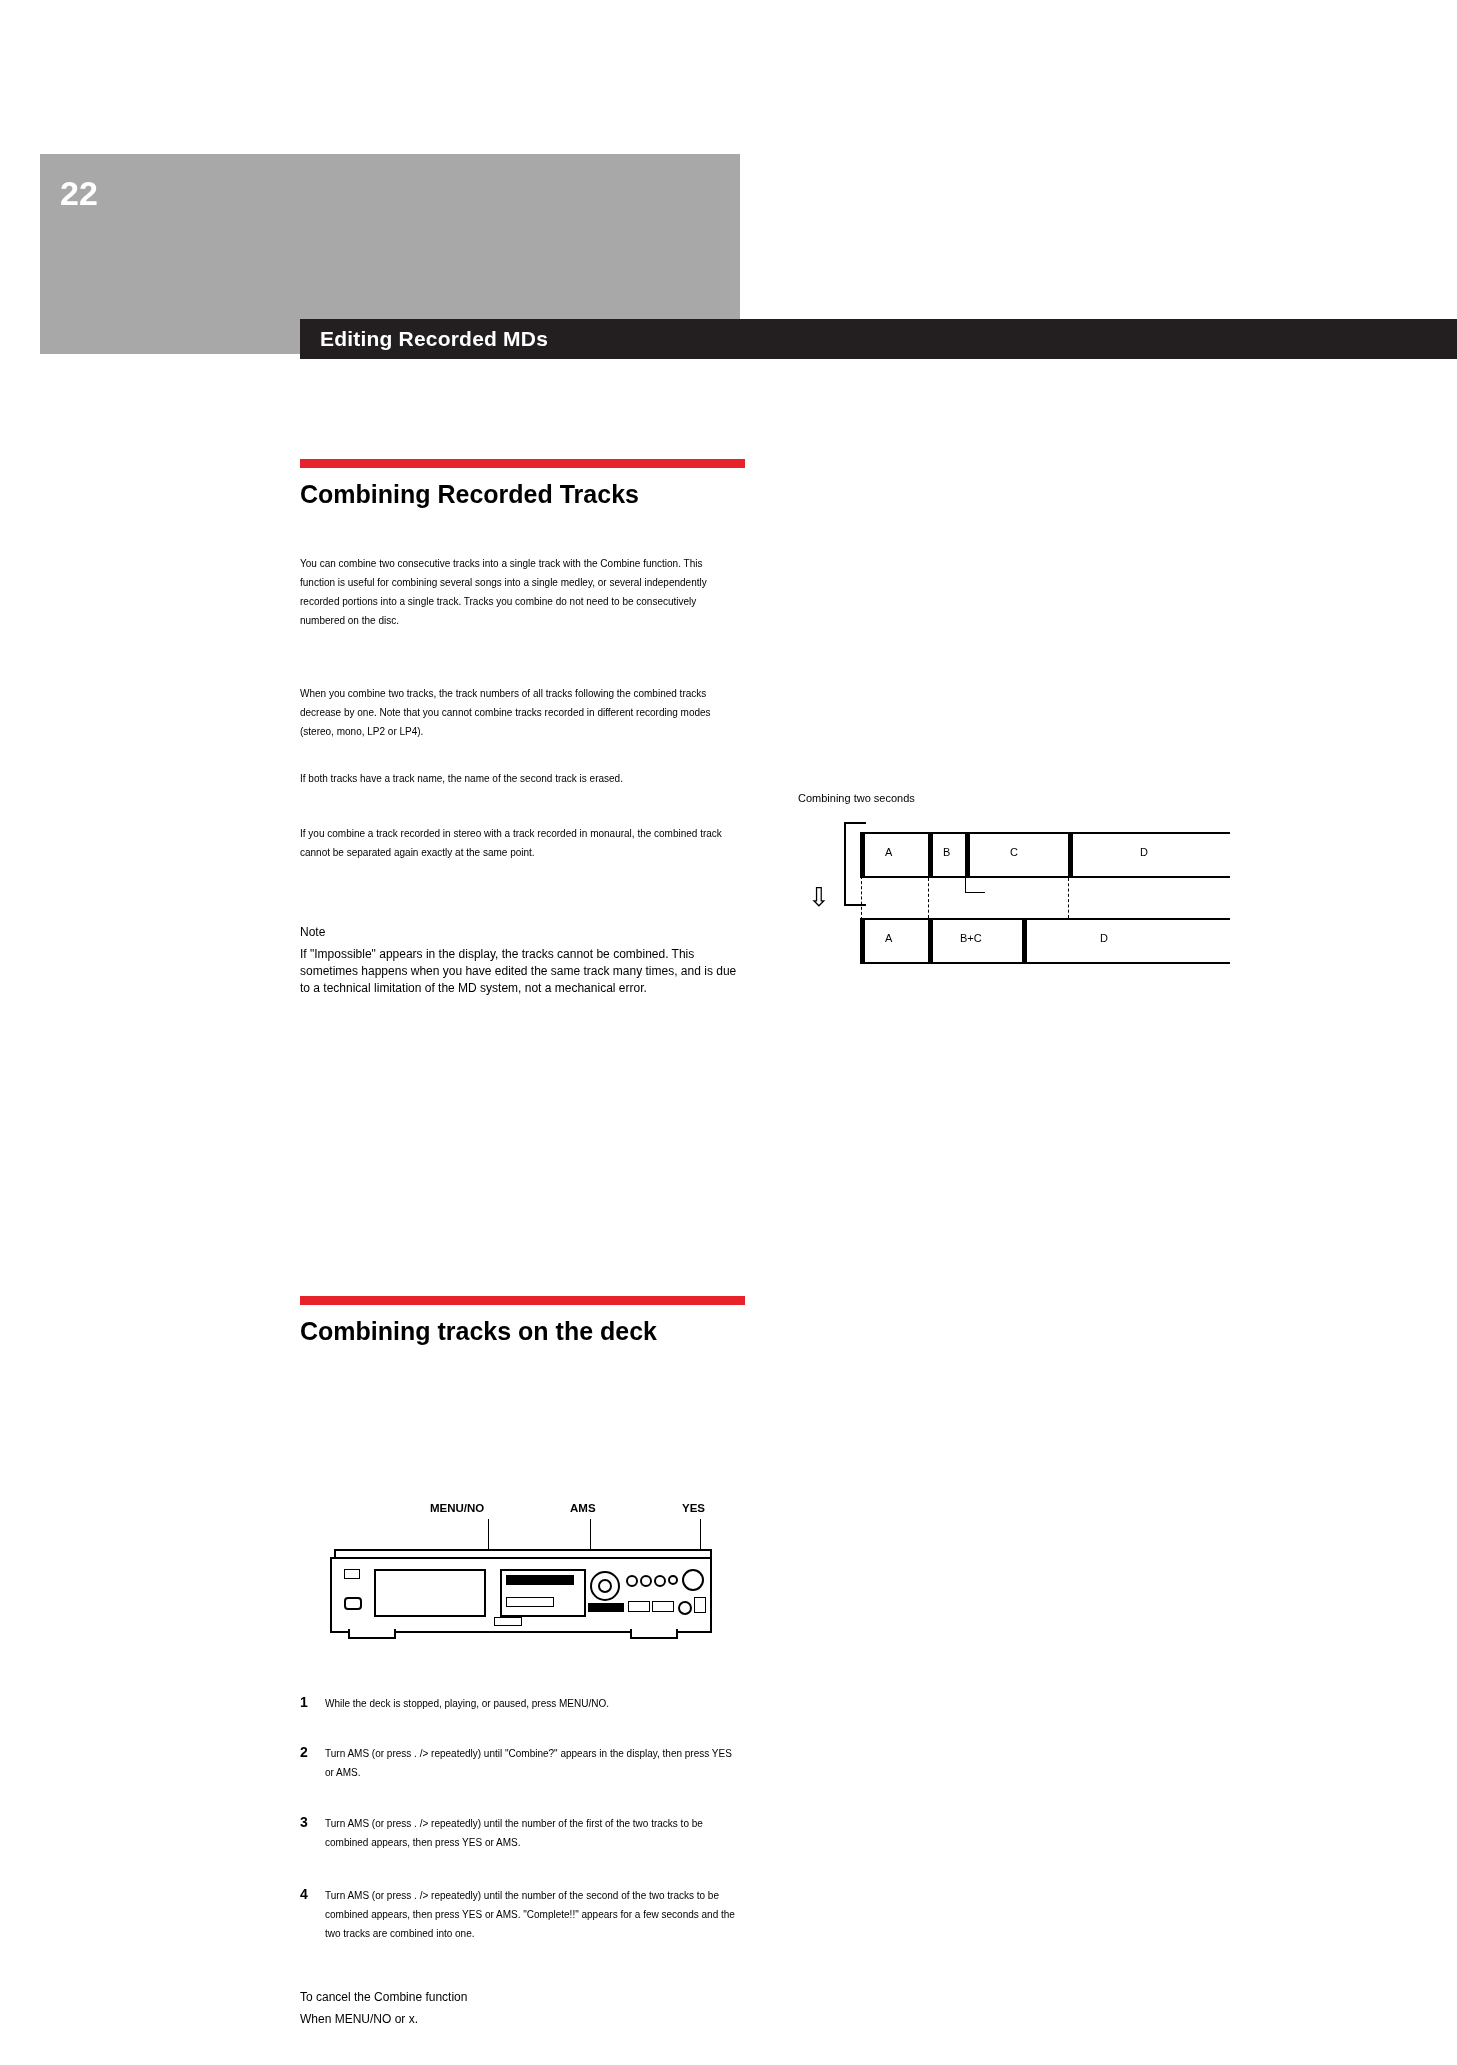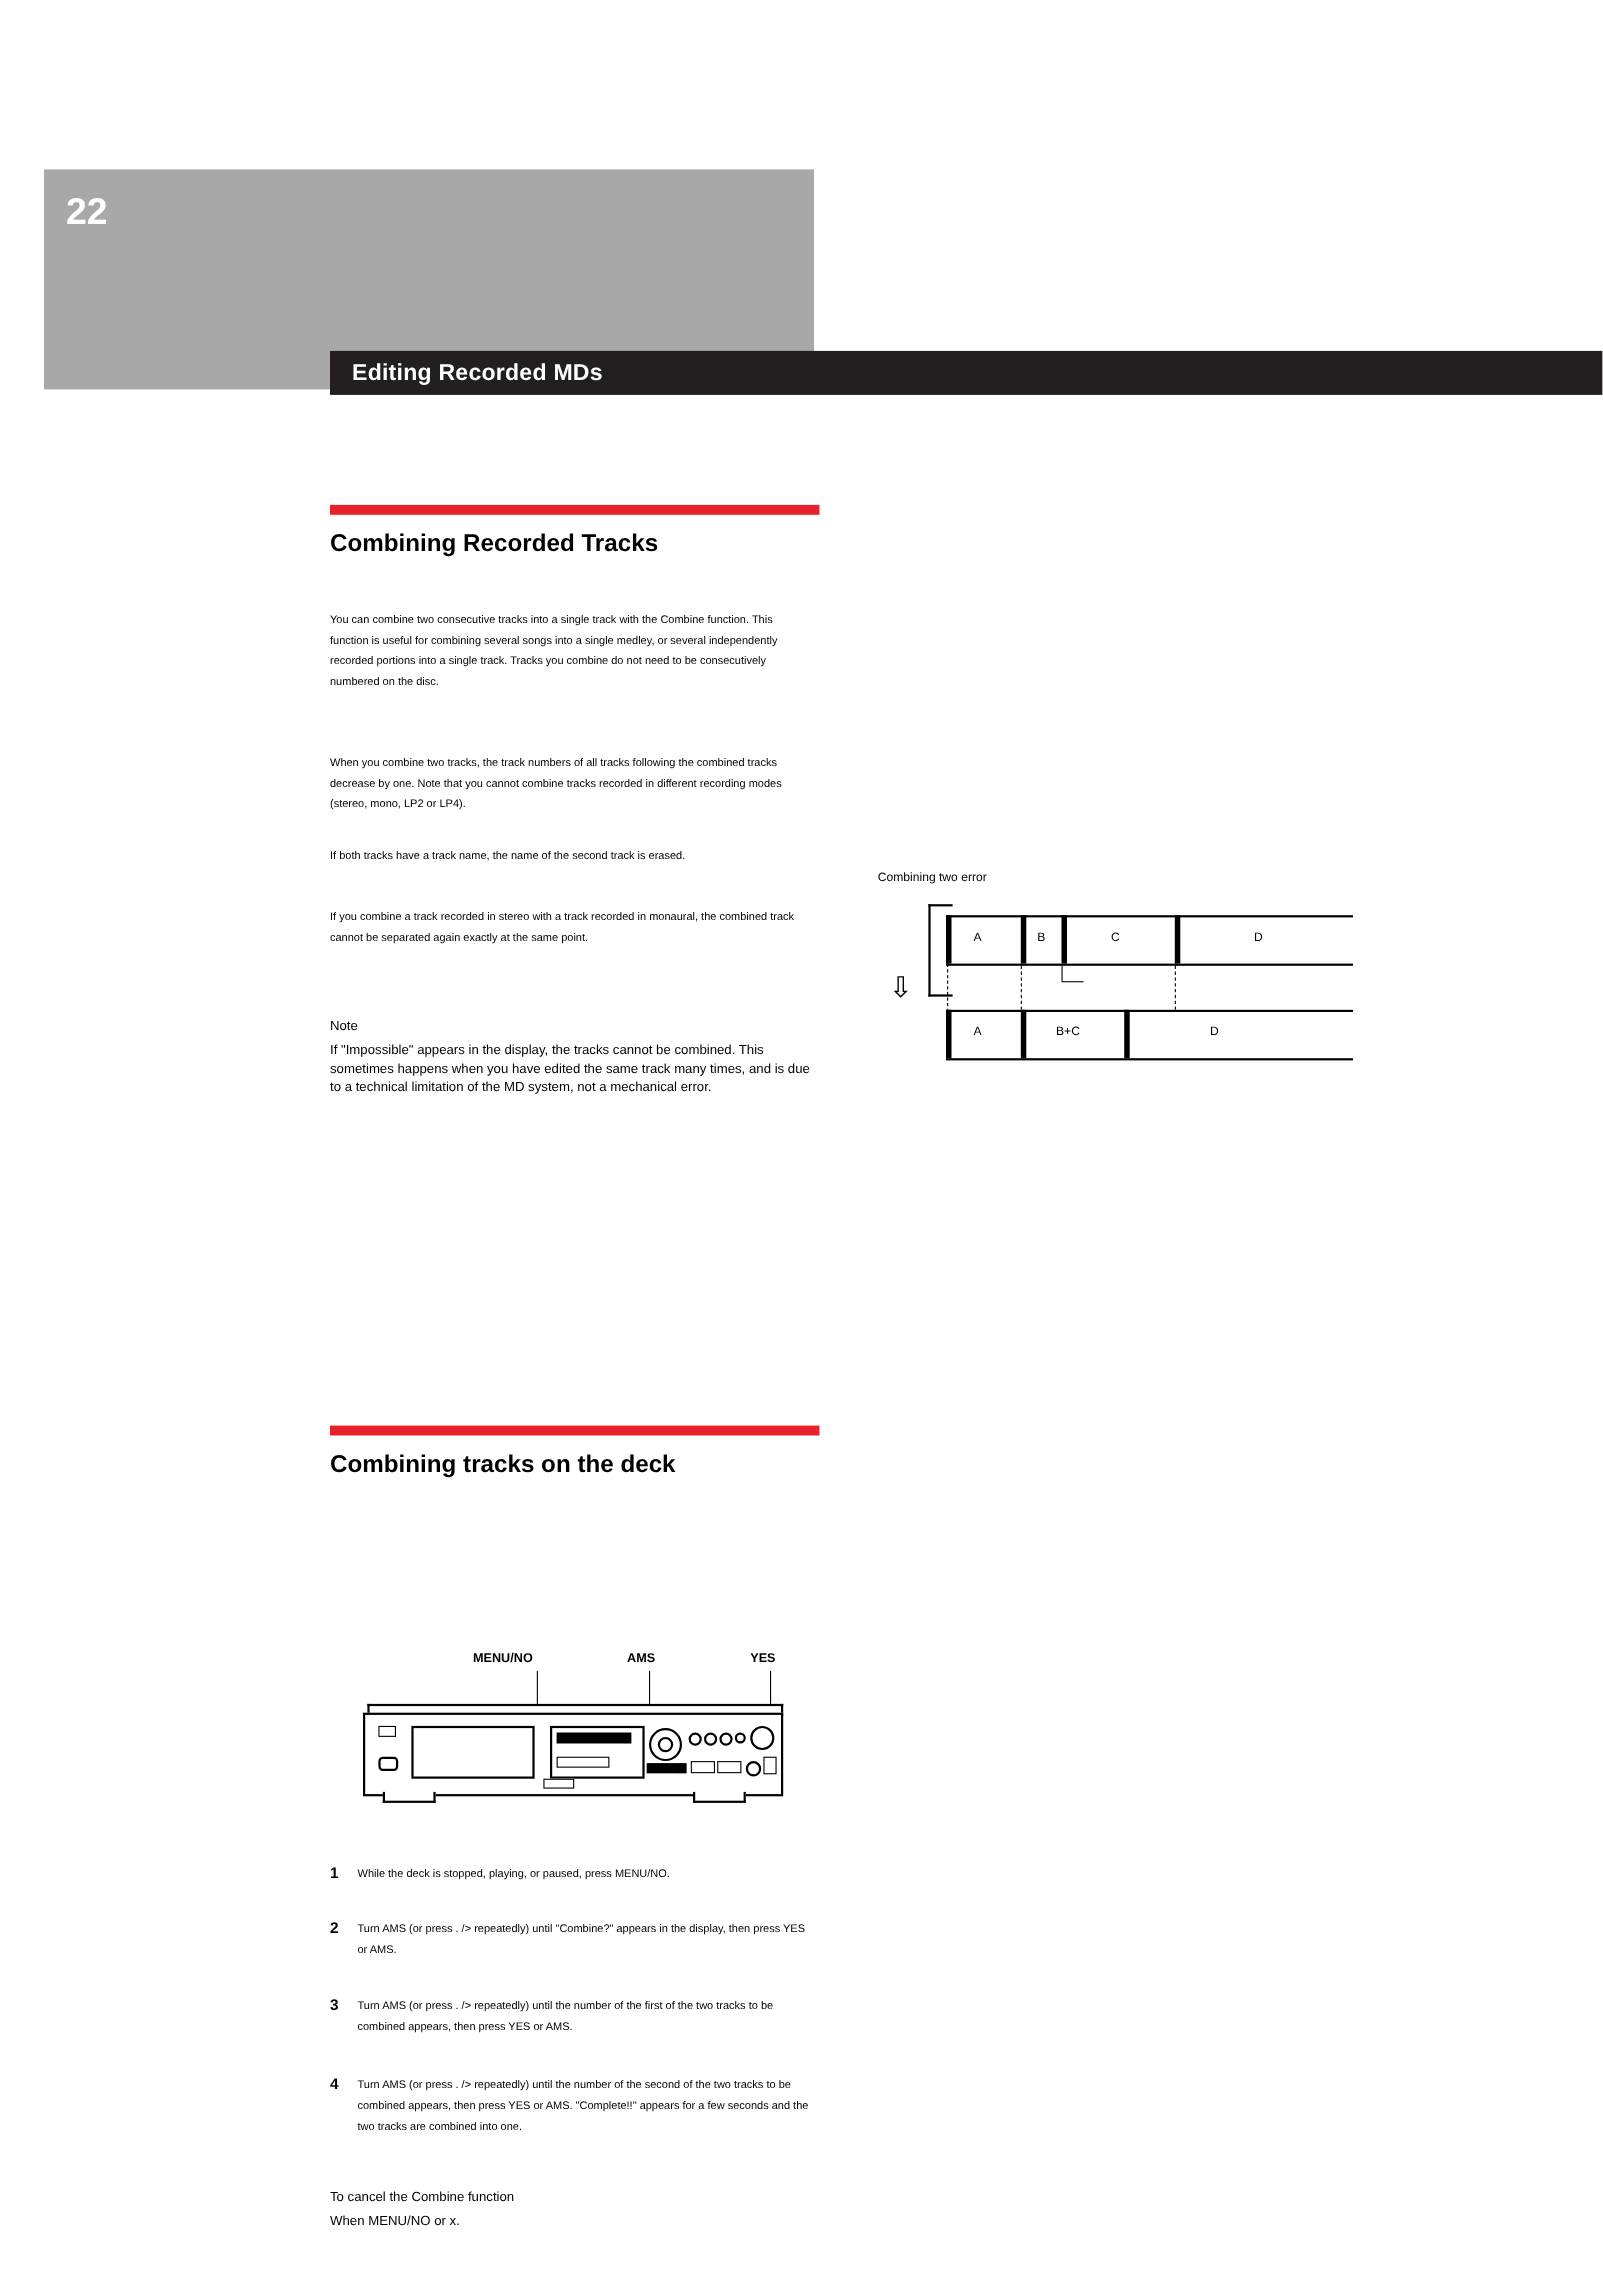--- a/index.html
+++ b/index.html
@@ -59,21 +59,21 @@
   
   .rule-red {
     position: absolute;
     background: #e8222a;
     height: 9px;
   }
 
   
   .h1 {
     position: absolute;
-    font-size: 22px;
+    font-size: 25px;
     font-weight: bold;
     color: #000000;
     line-height: 30px;
   }
   .body-text {
     position: absolute;
     font-size: 10px;
     color: #000000;
     line-height: 19px;
   }
@@ -212,21 +212,21 @@
   <div class="body-text" style="left:300px; top:530px; width:440px;">You can combine two consecutive tracks into a single track with the Combine function. This function is useful for combining several songs into a single medley, or several independently recorded portions into a single track. Tracks you combine do not need to be consecutively numbered on the disc.</div>
 
   <div class="body-text" style="left:300px; top:660px; width:440px;">When you combine two tracks, the track numbers of all tracks following the combined tracks decrease by one. Note that you cannot combine tracks recorded in different recording modes (stereo, mono, LP2 or LP4).</div>
   <div class="body-text" style="left:300px; top:745px; width:440px;">If both tracks have a track name, the name of the second track is erased.</div>
   <div class="body-text" style="left:300px; top:800px; width:440px;">If you combine a track recorded in stereo with a track recorded in monaural, the combined track cannot be separated again exactly at the same point.</div>
 
   <div class="small-text bold" style="left:300px; top:900px;">Note</div>
   <div class="small-text" style="left:300px; top:922px; width:440px;">If "Impossible" appears in the display, the tracks cannot be combined. This sometimes happens when you have edited the same track many times, and is due to a technical limitation of the MD system, not a mechanical error.</div>
 
   <div class="diagram">
-    <div class="diag-label" style="left:-2px; top:-22px;">Combining two error</div>
+    <div class="diag-label" style="left:-2px; top:-22px;">Combining two seconds</div>
 
     <div class="diag-line diag-hline" style="left:60px; top:18px; width:370px;"></div>
     <div class="diag-line diag-hline" style="left:60px; top:62px; width:370px;"></div>
     <div class="diag-line" style="left:60px; top:18px; width:5px; height:44px;"></div>
     <div class="diag-line" style="left:128px; top:18px; width:5px; height:44px;"></div>
     <div class="diag-line" style="left:165px; top:18px; width:5px; height:44px;"></div>
     <div class="diag-line" style="left:268px; top:18px; width:5px; height:44px;"></div>
     <div class="diag-label" style="left:85px; top:32px;">A</div>
     <div class="diag-label" style="left:143px; top:32px;">B</div>
     <div class="diag-label" style="left:210px; top:32px;">C</div>

